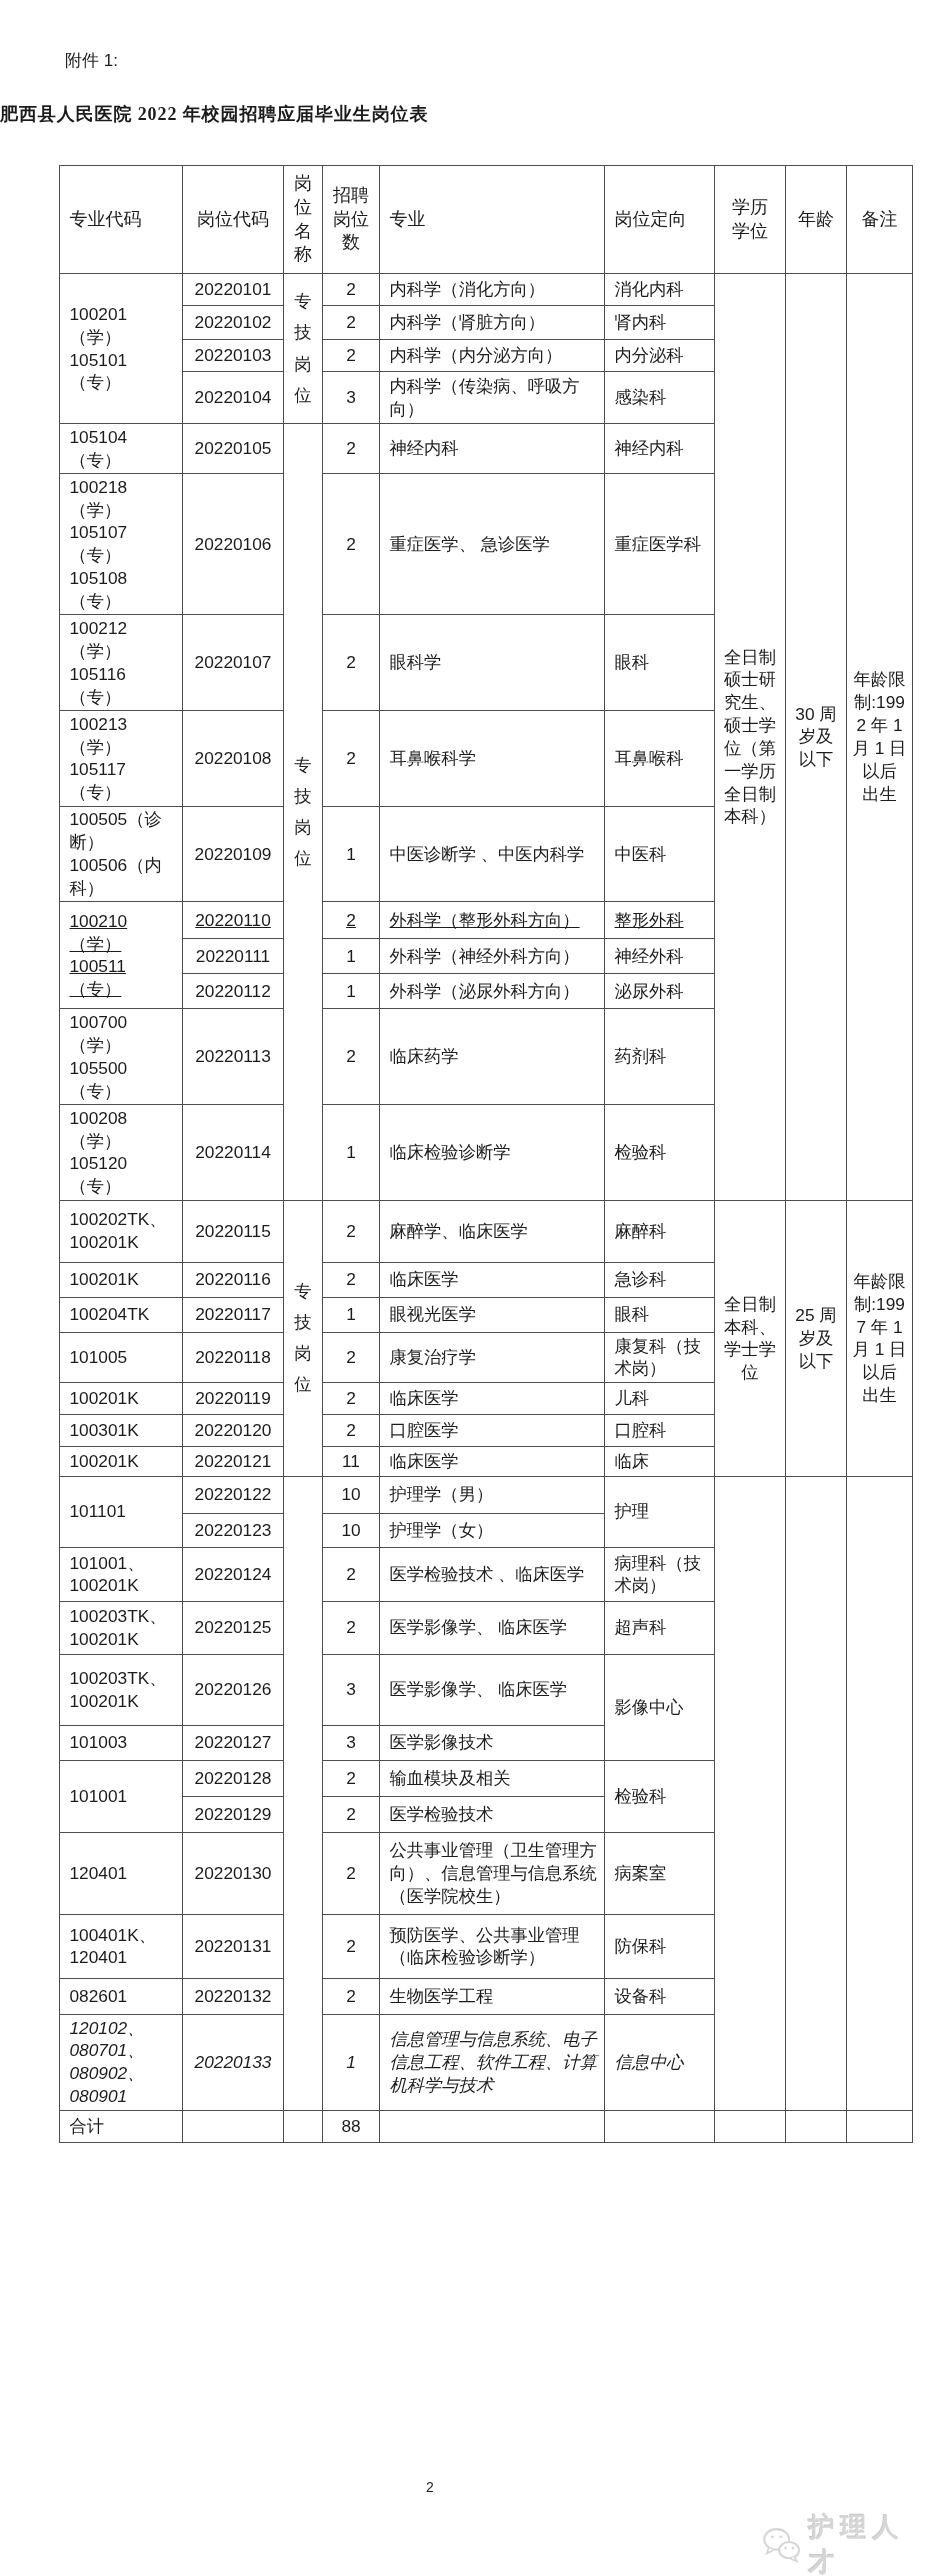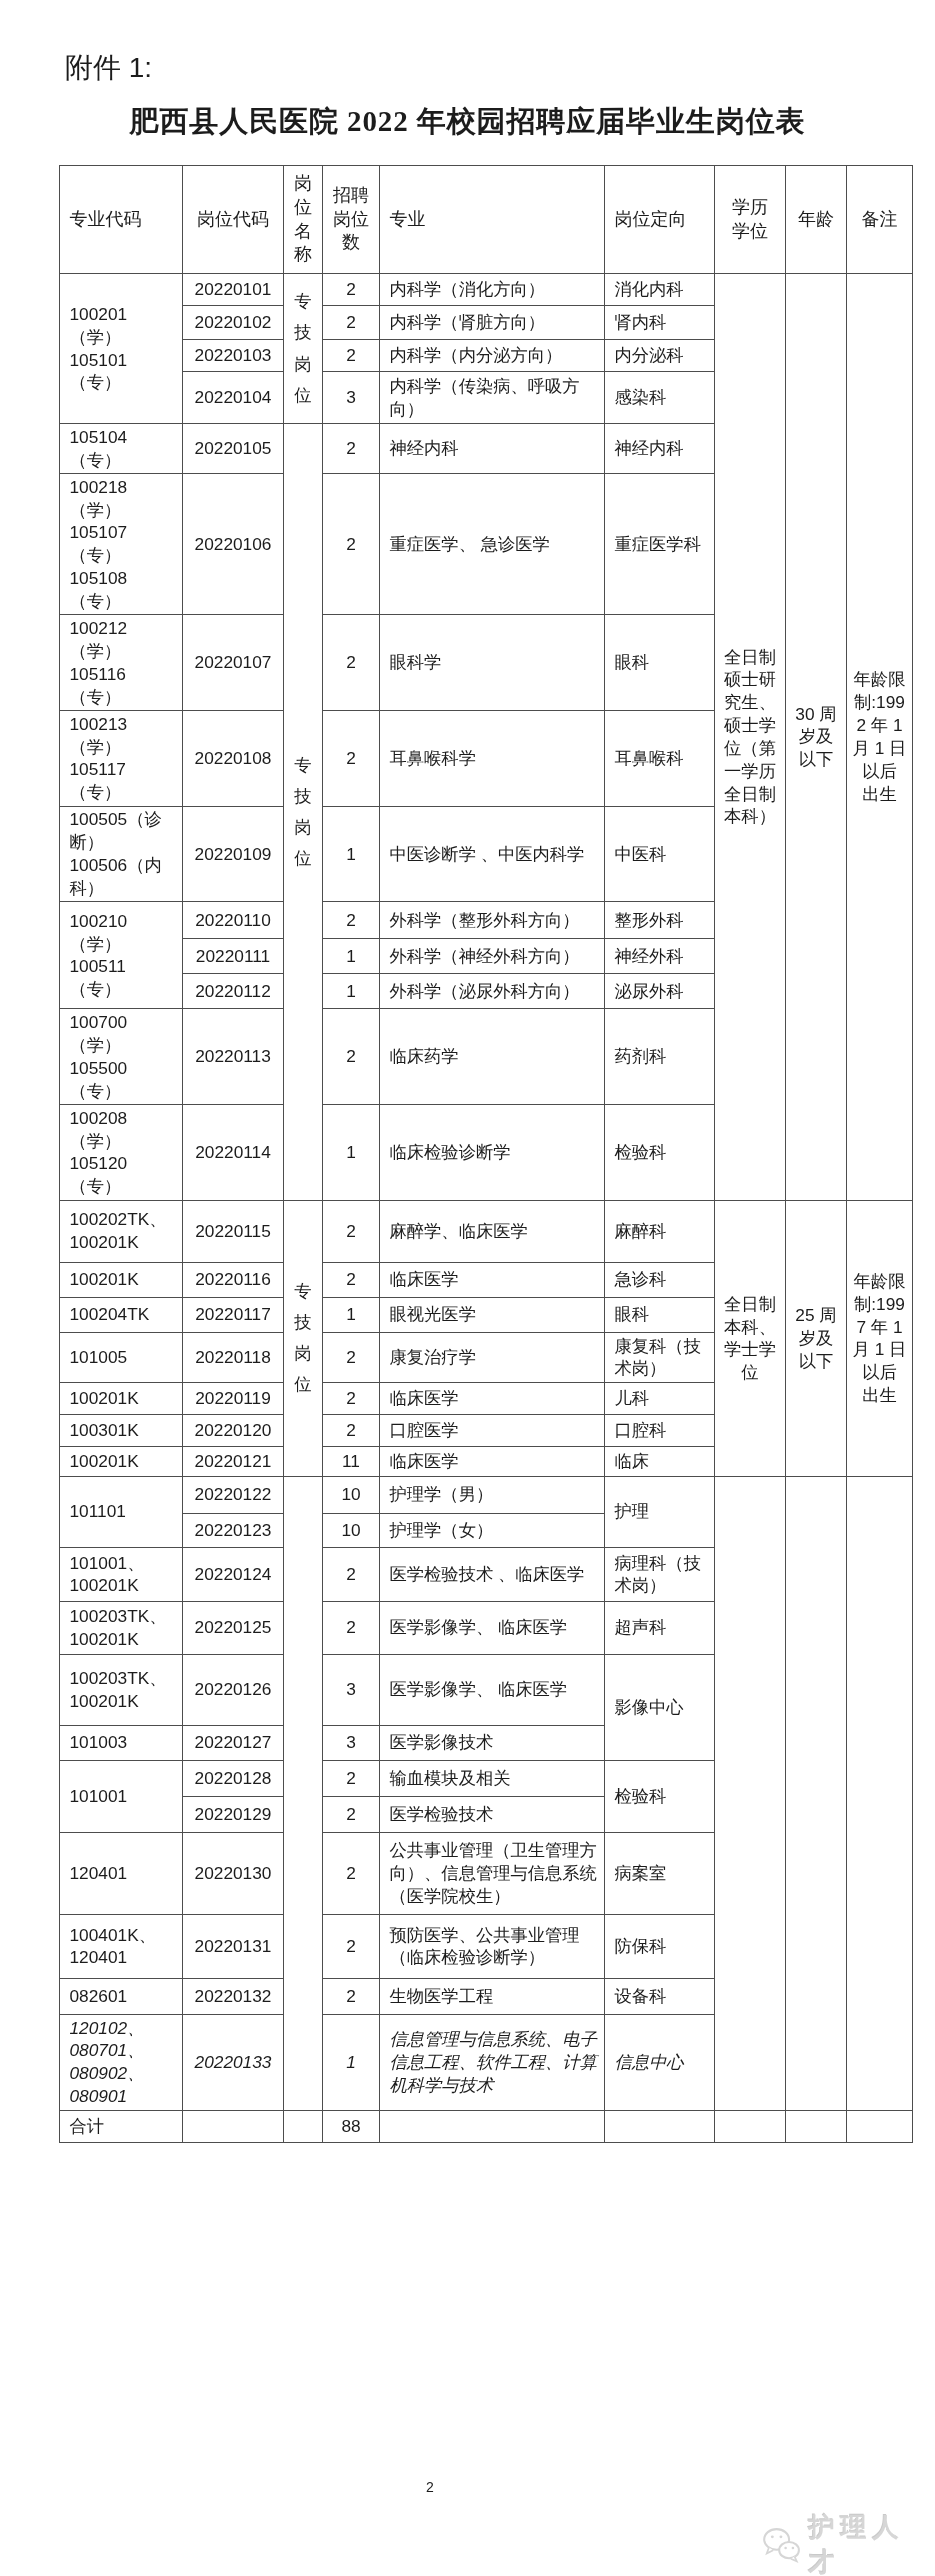--- a/index.html
+++ b/index.html
@@ -1,24 +1,24 @@
 <!DOCTYPE html>
 <html style="font-size:14px"><head>
 <meta charset="utf-8">
 <style>
   html,body{margin:0;padding:0;}
   body{
     width:935px;height:2576px;position:relative;background:#ffffff;
     font-family:"Liberation Sans","DejaVu Sans",sans-serif;color:#1c1c1c;
     overflow:hidden;
   }
-  .attachment{position:absolute;left:65px;top:49px;font-size:28px;}
+  .attachment{position:absolute;left:65px;top:49px;font-size:17px;}
   .page-title{
-    position:absolute;left:0;right:0;top:102px;text-align:center;
-    font-family:"Liberation Serif","DejaVu Serif",serif;font-weight:bold;font-size:29px;
+    position:absolute;left:0;right:0;top:102px;text-align:left;
+    font-family:"Liberation Serif","DejaVu Serif",serif;font-weight:bold;font-size:18px;
     letter-spacing:0.9px;
   }
   table.positions{
     position:absolute;left:59px;top:165px;width:853px;
     border-collapse:collapse;table-layout:fixed;
     border:1.7px solid #2f2f2f;
   }
   td,th{
     border:0.9px solid #4d4d4d;
     font-weight:normal;font-size:17.3px;line-height:1.32;
@@ -150,21 +150,21 @@
       <tr style="height: 94px; margin-top: 47px;">
         <td class="c-left">100505（诊
 断）
 100506（内
 科）</td>
         <td class="c-center">20220109</td>
         <td class="c-center">1</td>
         <td class="c-left">中医诊断学 、中医内科学</td>
         <td class="c-left">中医科</td>
       </tr>
-      <tr style="height: 37px;">
+      <tr style="height: 37px; text-decoration: underline;">
         <td rowspan="3" class="c-left">100210（学）
 100511（专）</td>
         <td class="c-center">20220110</td>
         <td class="c-center">2</td>
         <td class="c-left">外科学（整形外科方向）</td>
         <td class="c-left">整形外科</td>
       </tr>
       <tr style="height: 35px;">
         <td class="c-center">20220111</td>
         <td class="c-center">1</td>

